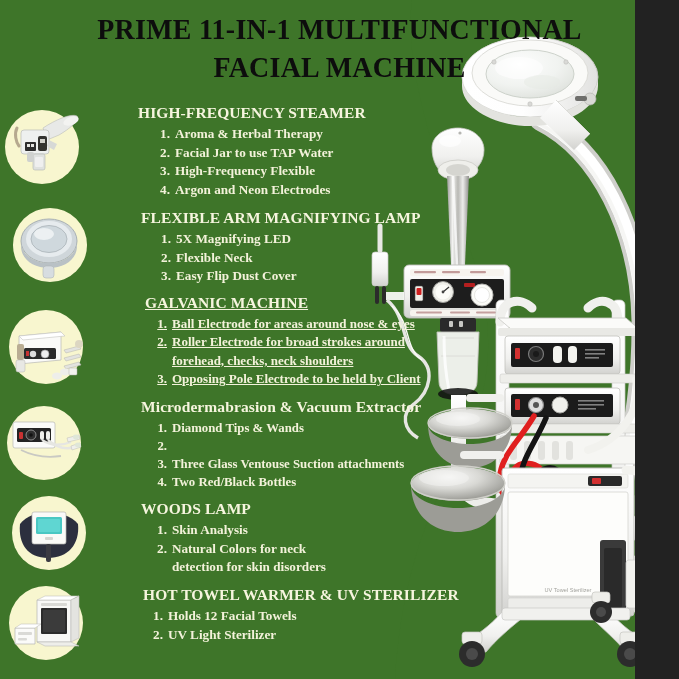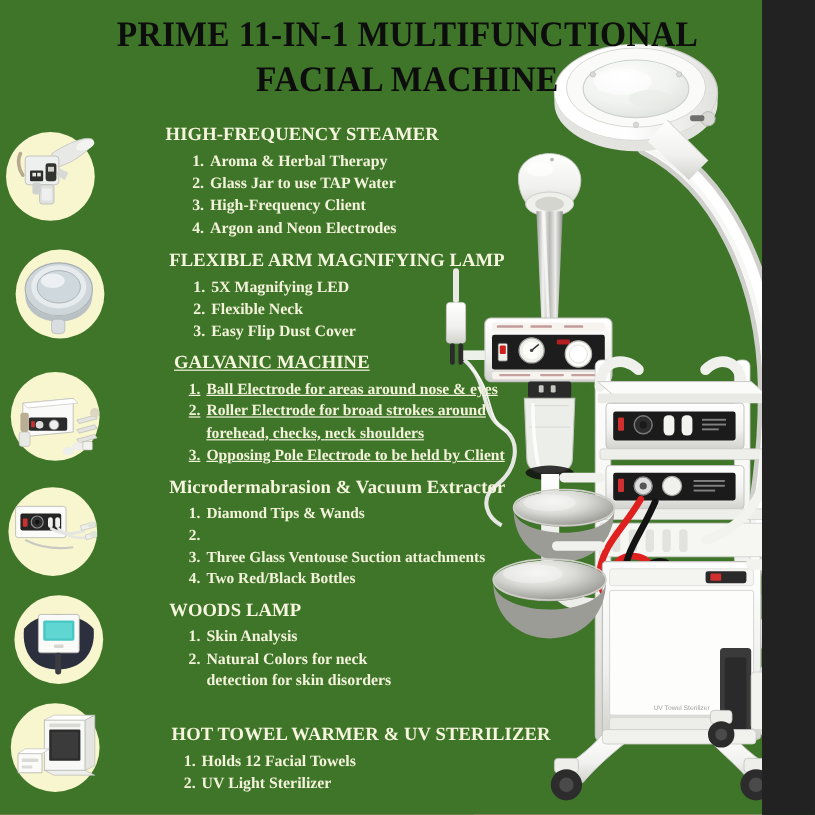--- a/index.html
+++ b/index.html
@@ -51,21 +51,21 @@
   #sec-lamp{left:141px;top:209px;}
   #sec-lamp ol{padding-left:16px;}
   #sec-galvanic{left:145px;top:294px;text-decoration:underline;}
   #sec-galvanic ol{padding-left:8px;}
   #sec-galvanic li{font-size:13px;}
   #sec-micro{left:141px;top:398px;}
   #sec-micro ol{padding-left:12px;}
   #sec-micro li{font-size:12.8px;}
   #sec-woods{left:141px;top:500px;}
   #sec-woods ol{padding-left:12px;}
-  #sec-hot{left:143px;top:604px;}
+  #sec-hot{left:143px;top:586px;}
   #sec-hot ol{padding-left:6px;}
 
   
   .thumbs{position:absolute;left:0;top:0;width:679px;height:679px;z-index:25;}
   .thumb{position:absolute;width:74px;height:74px;}
   .thumb .disc{
     position:absolute;inset:0;border-radius:50%;
     background:#f8f6cf;
   }
   .thumb .art{position:absolute;inset:0;}
@@ -476,25 +476,25 @@
 
     <div class="sec" id="sec-steamer">
       <h3>HIGH-FREQUENCY STEAMER</h3>
       <ol>
         <li>
             <span class="num">1.</span>
             <span class="txt">Aroma &amp; Herbal Therapy</span>
           </li>
         <li>
             <span class="num">2.</span>
-            <span class="txt">Glass Jar to use TAP Water</span>
+            <span class="txt">Facial Jar to use TAP Water</span>
           </li>
         <li>
             <span class="num">3.</span>
-            <span class="txt">High-Frequency Client</span>
+            <span class="txt">High-Frequency Flexible</span>
           </li>
         <li>
             <span class="num">4.</span>
             <span class="txt">Argon and  Neon Electrodes</span>
           </li>
       </ol>
     </div>
 
     <div class="sec" id="sec-lamp">
       <h3>FLEXIBLE ARM MAGNIFYING LAMP</h3>

